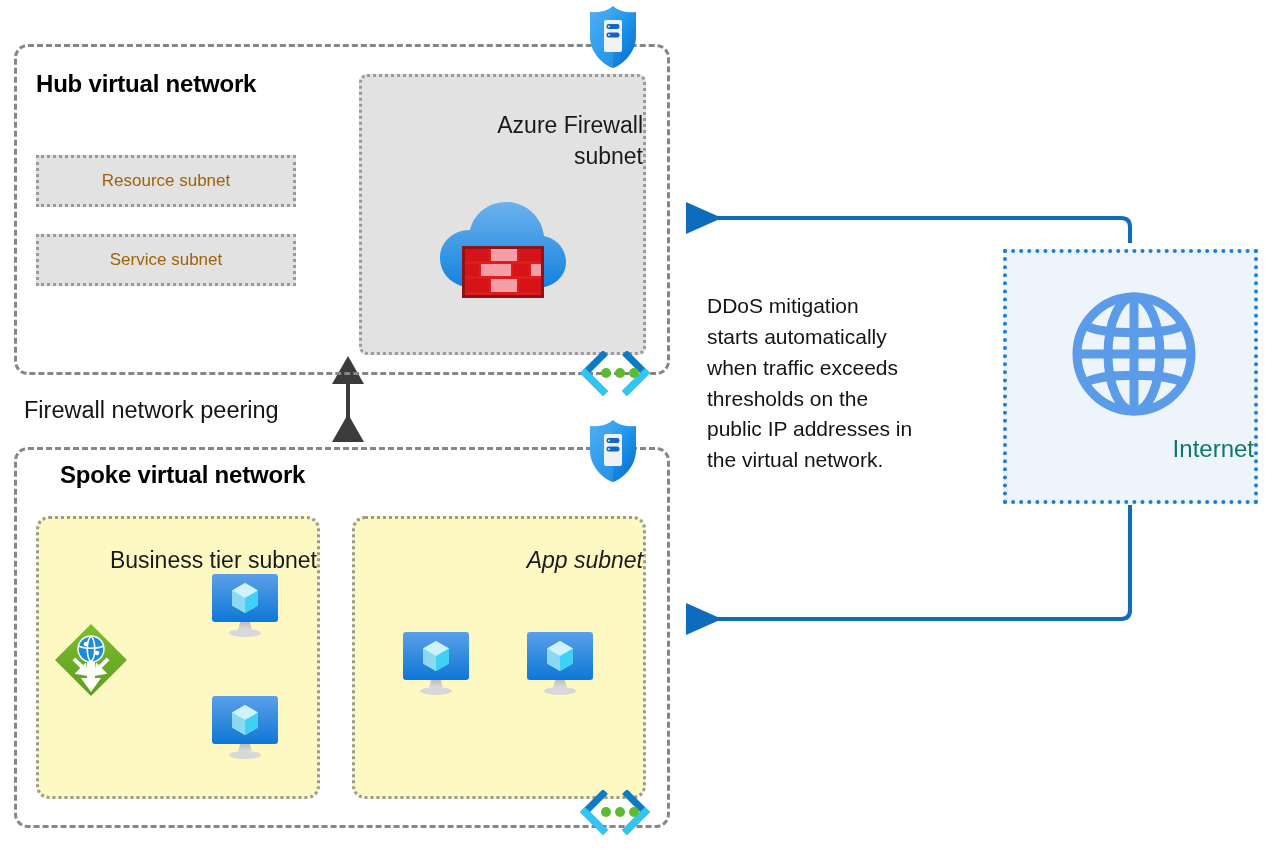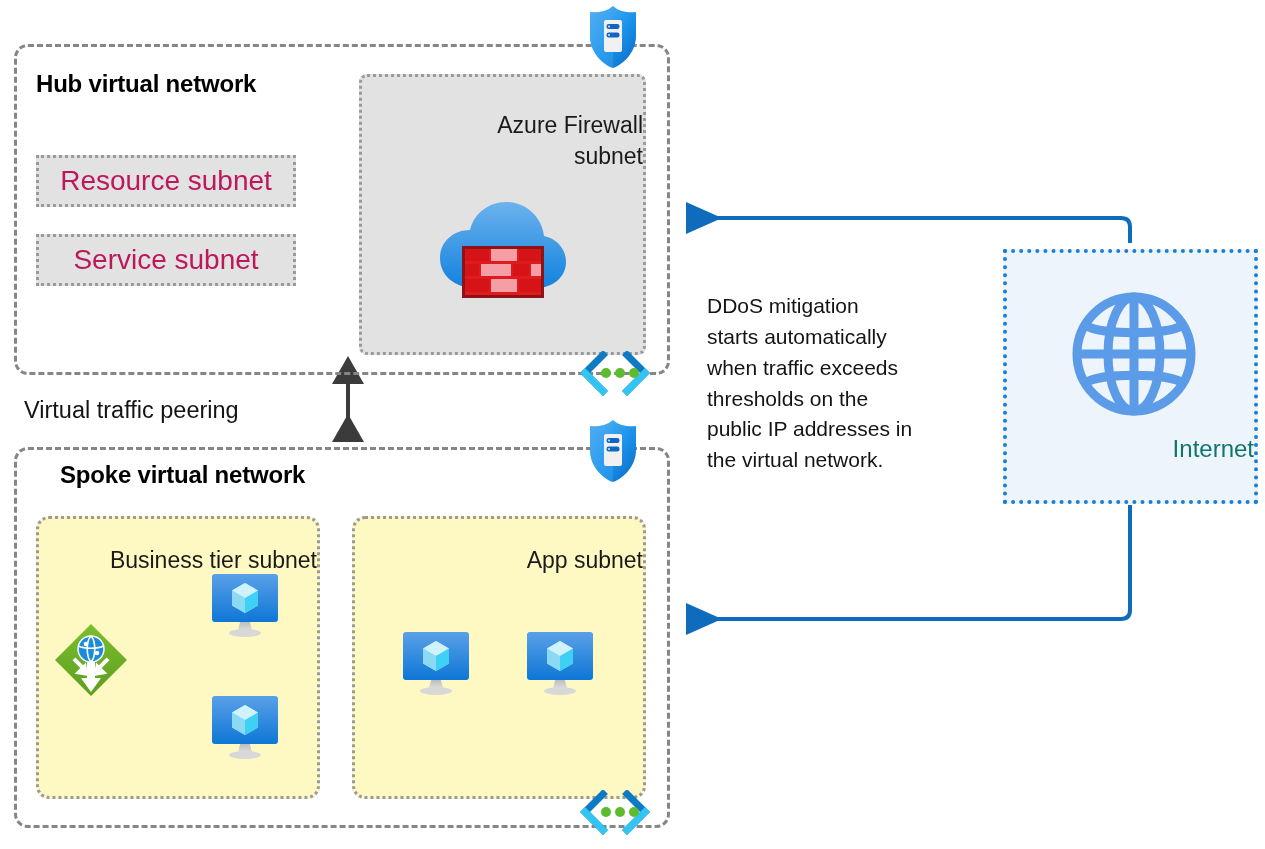--- a/index.html
+++ b/index.html
@@ -56,22 +56,22 @@
     white-space: pre-line;
   }
   .small-subnet {
     position: absolute;
     box-sizing: border-box;
     border: 3px dotted #9a9a9a;
     background: #E2E2E2;
     display: flex;
     align-items: center;
     justify-content: center;
-    font-size: 28px;
-    color: #be185d;
+    font-size: 17px;
+    color: #a16207;
     text-align: center;
   }
 
   
   .internet-box {
     position: absolute;
     box-sizing: border-box;
     border: 4px dotted #1a7fd4;
     background: #EDF4FC;
   }
@@ -227,32 +227,32 @@
       <path d="M26,4 L8,22 L26,40" stroke="#0C7BC4" stroke-width="7" fill="none" stroke-linecap="square"></path>
       <path d="M26,40 L8,22" stroke="#32C5F4" stroke-width="7" fill="none" stroke-linecap="square"></path>
       <path d="M50,4 L68,22 L50,40" stroke="#0C7BC4" stroke-width="7" fill="none" stroke-linecap="square"></path>
       <path d="M50,40 L68,22" stroke="#32C5F4" stroke-width="7" fill="none" stroke-linecap="square"></path>
       <circle cx="29" cy="22" r="5" fill="#5DBB2F"></circle>
       <circle cx="43" cy="22" r="5" fill="#5DBB2F"></circle>
       <circle cx="57" cy="22" r="5" fill="#5DBB2F"></circle>
     </svg>
   </div>
 
-  <div class="peering-label" style="left:24px; top:397px;">Virtual traffic peering</div>
+  <div class="peering-label" style="left:24px; top:397px;">Firewall network peering</div>
 
   <div class="vnet-box" style="left:14px; top:447px; width:656px; height:381px;"></div>
 
   <div class="vnet-title" style="left:16px; top:461px;margin-left:44px;">Spoke virtual network</div>
 
   <div class="subnet peach" style="left:36px; top:516px; width:284px; height:283px;">
     <div class="subnet-label" style="top:26px;">Business tier subnet</div>
   </div>
 
   <div class="subnet peach" style="left:352px; top:516px; width:294px; height:283px;">
-    <div class="subnet-label" style="top:26px;">App subnet</div>
+    <div class="subnet-label" style="top:26px;font-style:italic;">App subnet</div>
   </div>
 
   <div class="icon-abs" style="left:53px; top:622px; width:76px; height:76px;">
     <svg viewBox="0 0 76 76" width="76" height="76">
       <path d="M38,2 L74,38 L38,74 L2,38 Z" fill="url(#lbGrad)"></path>
       <path d="M26,34 L26,45 L18,45 L26,56 L34,45 L30,45 L30,34 Z" fill="#FFFFFF" transform="rotate(-45 28 44)"></path>
       <path d="M46,34 L46,45 L42,45 L50,56 L58,45 L50,45 L50,34 Z" fill="#FFFFFF" transform="rotate(45 48 44)"></path>
       <path d="M34,38 L42,38 L42,56 L48,56 L38,70 L28,56 L34,56 Z" fill="#FFFFFF"></path>
       <circle cx="38" cy="27" r="13" fill="#1C8BD9"></circle>
       <circle cx="38" cy="27" r="13" fill="none" stroke="#FFFFFF" stroke-width="1.4"></circle>

